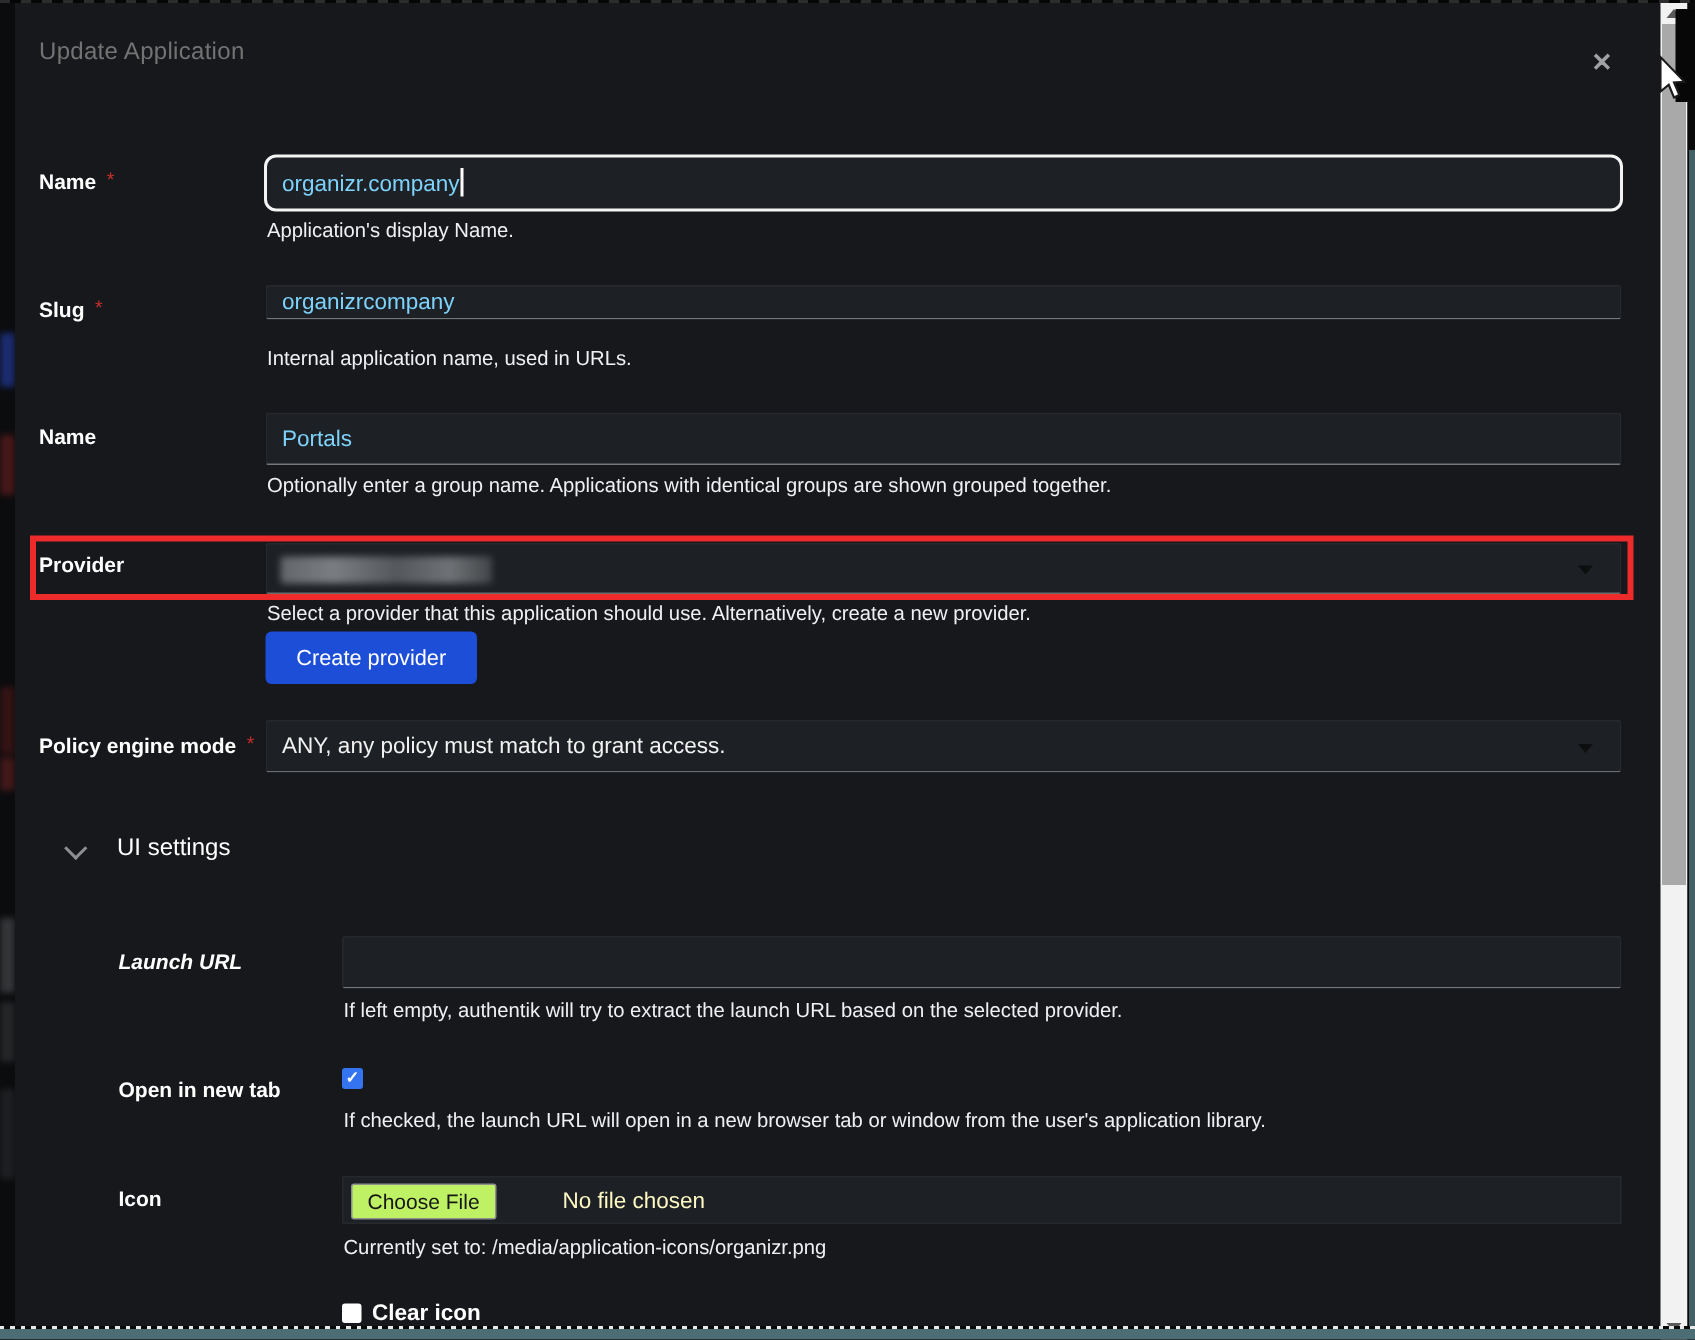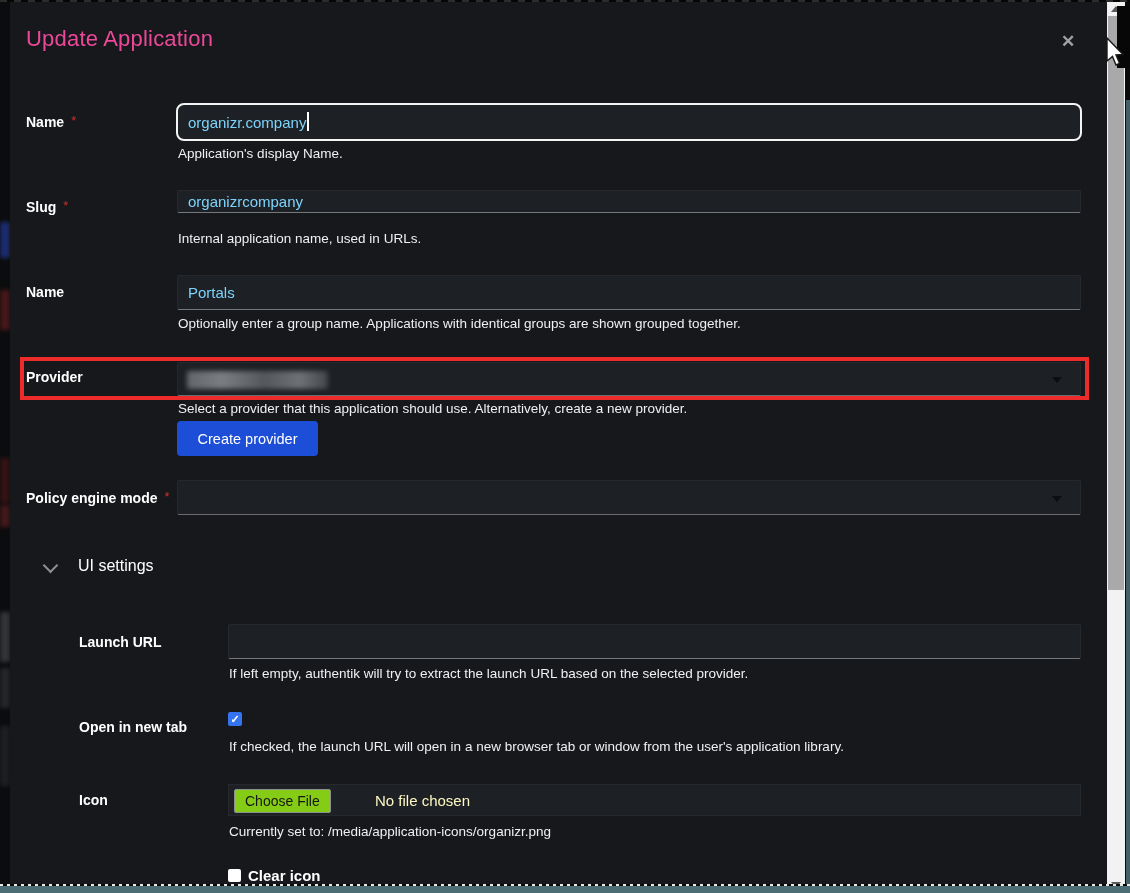--- a/index.html
+++ b/index.html
@@ -9,21 +9,21 @@
     font-family:"Liberation Sans", sans-serif;
     -webkit-font-smoothing:antialiased;
   }
   .abs{position:absolute;}
 
   
   .left-strip{left:0;top:0;width:10px;height:893px;background:#0b0c0e;overflow:hidden;}
   .blob{position:absolute;left:0;width:10px;filter:blur(2px);}
 
   
-  .title{left:26px;top:26px;font-size:22px;font-weight:500;color:#ec4899;letter-spacing:.2px;}
+  .title{left:26px;top:26px;font-size:16px;font-weight:500;color:#737373;letter-spacing:.2px;}
   .close-btn{left:1056px;top:30px;width:24px;height:24px;background:none;border:none;
     color:#9fa1a4;font-size:17px;font-weight:700;cursor:pointer;line-height:24px;text-align:center;padding:0;}
 
   
   .flabel{font-size:14px;font-weight:700;color:#ffffff;white-space:nowrap;}
   .req{color:#c9302c;font-size:13px;margin-left:7px;position:relative;top:-2px;}
   .help{font-size:13.5px;color:#eef0f2;white-space:nowrap;}
 
   .tinput{
     background:#1d2024;border:1px solid #26282c;border-bottom:1px solid #75787b;
@@ -57,21 +57,21 @@
     transform:rotate(45deg);}
   .section-label{font-size:16px;color:#fff;}
 
   .checkbox{width:14px;height:14px;border-radius:2px;box-sizing:border-box;cursor:pointer;
     display:flex;align-items:center;justify-content:center;}
   .checkbox.checked{background:#3574f0;color:#fff;font-size:11px;font-weight:700;line-height:14px;}
   .checkbox.unchecked{background:#ffffff;}
 
   .file-input{background:#1d2024;border:1px solid #26282c;box-sizing:border-box;}
   .file-btn{position:absolute;left:5px;top:4px;height:24px;padding:0 10px;
-    background:#84cc16;border:1px solid #8f8f8f;border-radius:2px;color:#161616;
+    background:#bef264;border:1px solid #8f8f8f;border-radius:2px;color:#161616;
     font-size:14px;font-family:"Liberation Sans",sans-serif;cursor:pointer;display:flex;align-items:center;}
   .file-status{position:absolute;left:122px;top:0;height:32px;line-height:32px;color:#fef9c3;font-size:15px;margin-left:24px;}
 
   
   .scrollbar{left:1107px;top:0;width:18px;height:893px;background:#f1f2f1;}
   .sb-thumb{position:absolute;left:1px;top:16px;width:16px;height:574px;background:#a9a9a9;cursor:pointer;}
   .sb-arrow{position:absolute;left:4px;width:0;height:0;border-left:5px solid transparent;border-right:5px solid transparent;cursor:pointer;}
   .sb-up{top:6px;border-bottom:6px solid #5a5a5a;}
   .sb-down{bottom:5px;border-top:6px solid #5a5a5a;}
 
@@ -130,29 +130,30 @@
   <div class="sel-caret"></div>
 </div>
 <div class="abs annotation" style="left:20px;top:357px;width:1069px;height:43px;"></div>
 <div class="abs help" style="left:178px;top:401px;">Select a provider that this application should use. Alternatively, create a new provider.</div>
 <button class="abs btn-primary" style="left:177px;top:421px;width:141px;height:35px;">Create provider</button>
 
 <div class="abs" style="left:26px;top:489px;">
   <span class="flabel">Policy engine mode</span><span class="req">*</span>
 </div>
 <div class="abs select" style="left:177px;top:480px;width:904px;height:35px;">
+  <span>ANY, any policy must match to grant access.</span>
   <div class="sel-caret"></div>
 </div>
 
 <div class="abs" style="left:45px;top:560px;">
   <div class="chevron"></div>
 </div>
 <div class="abs section-label" style="left:78px;top:557px;">UI settings</div>
 
-<div class="abs" style="left:79px;top:633px;">
+<div class="abs" style="left:79px;top:633px;font-style:italic;">
   <span class="flabel">Launch URL</span>
 </div>
 <input class="abs tinput" style="left: 228px; top: 624px; width: 853px; height: 35px;" value="">
 <div class="abs help" style="left:229px;top:666px;">If left empty, authentik will try to extract the launch URL based on the selected provider.</div>
 
 <div class="abs" style="left:79px;top:718px;">
   <span class="flabel">Open in new tab</span>
 </div>
 <div class="abs checkbox checked" style="left:228px;top:712px;">
   <span>✓</span>

